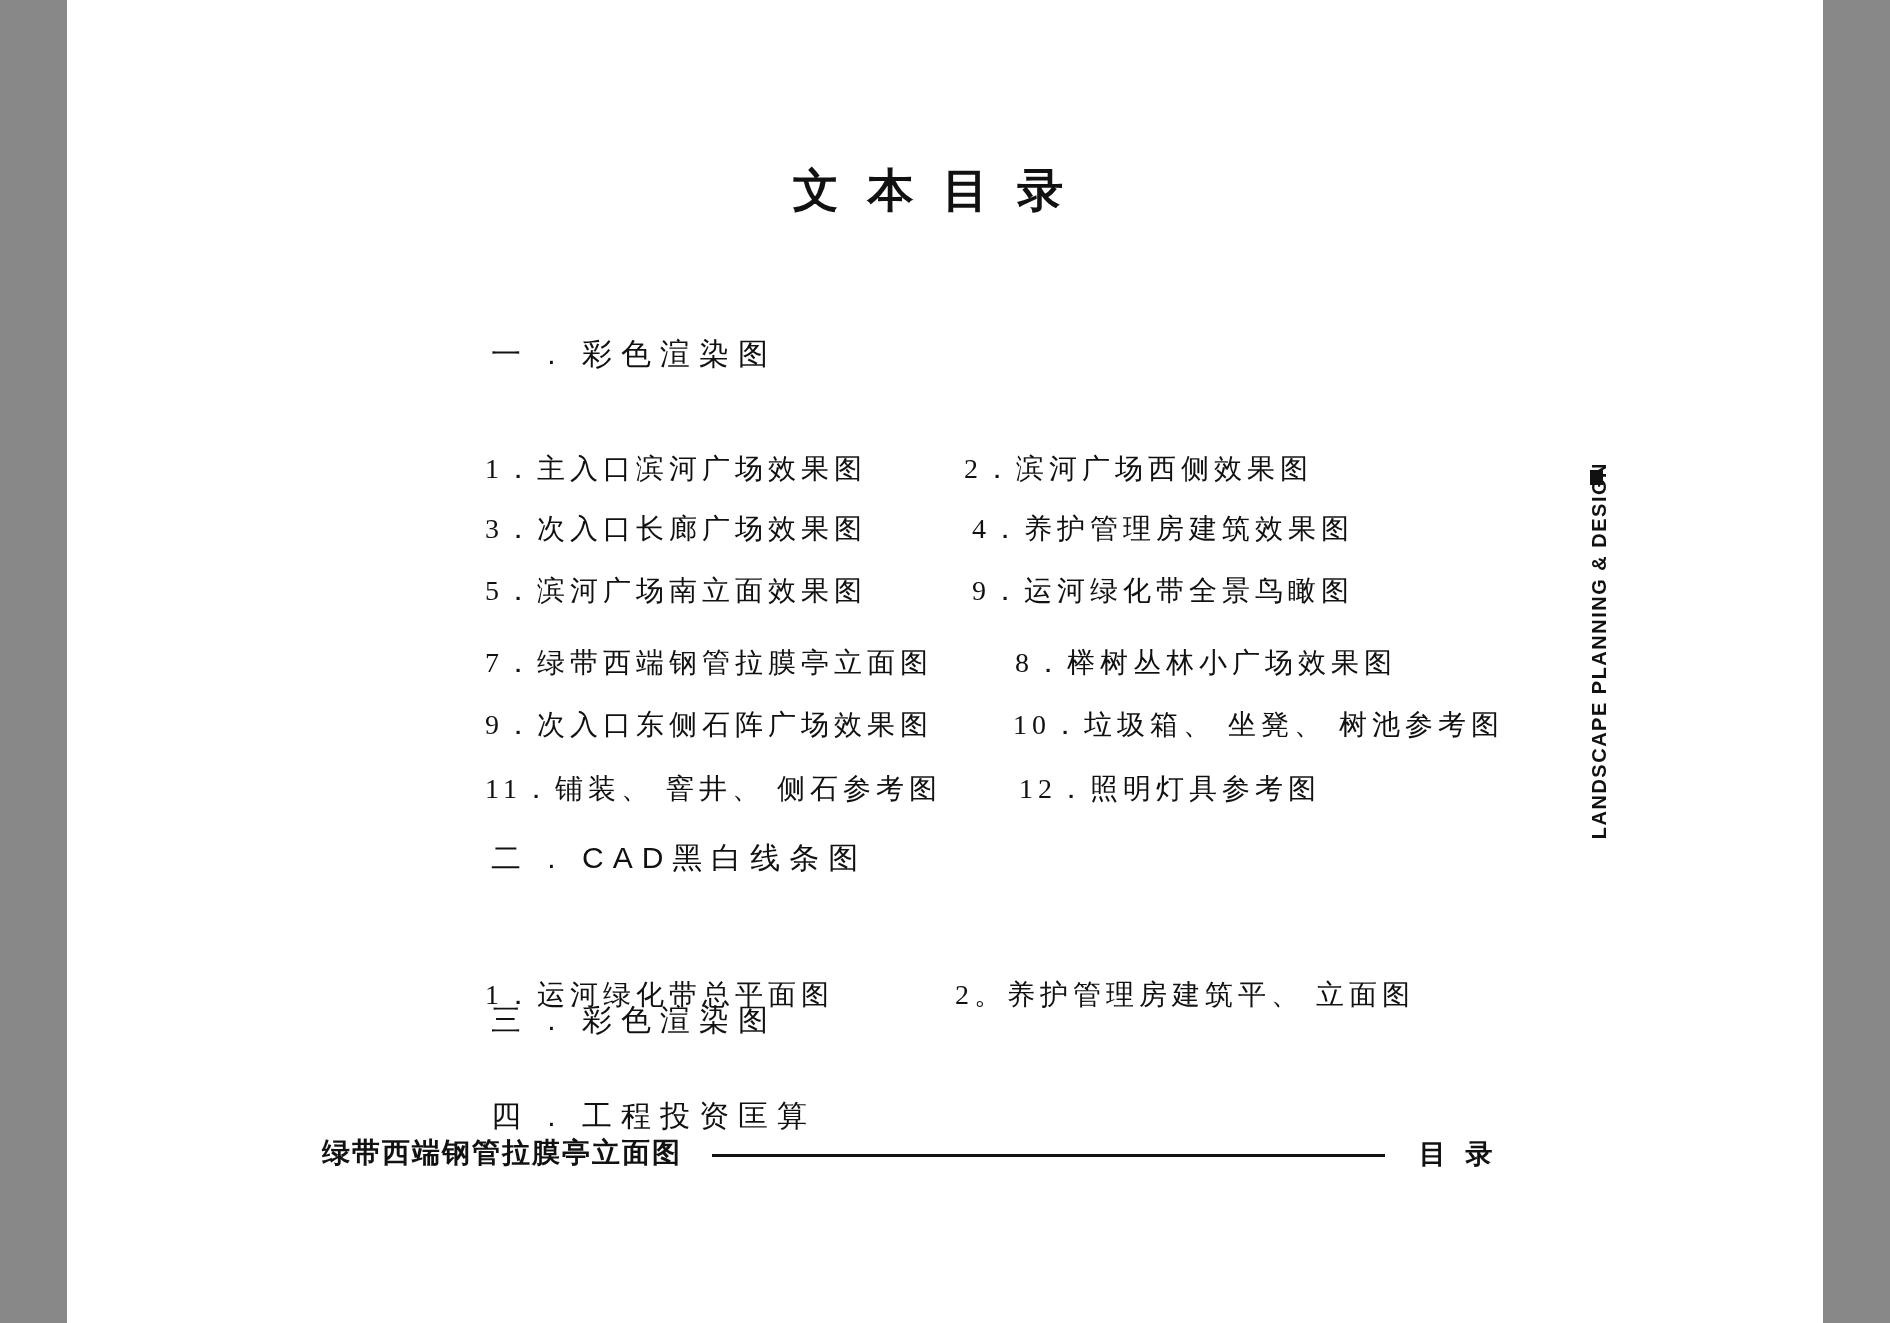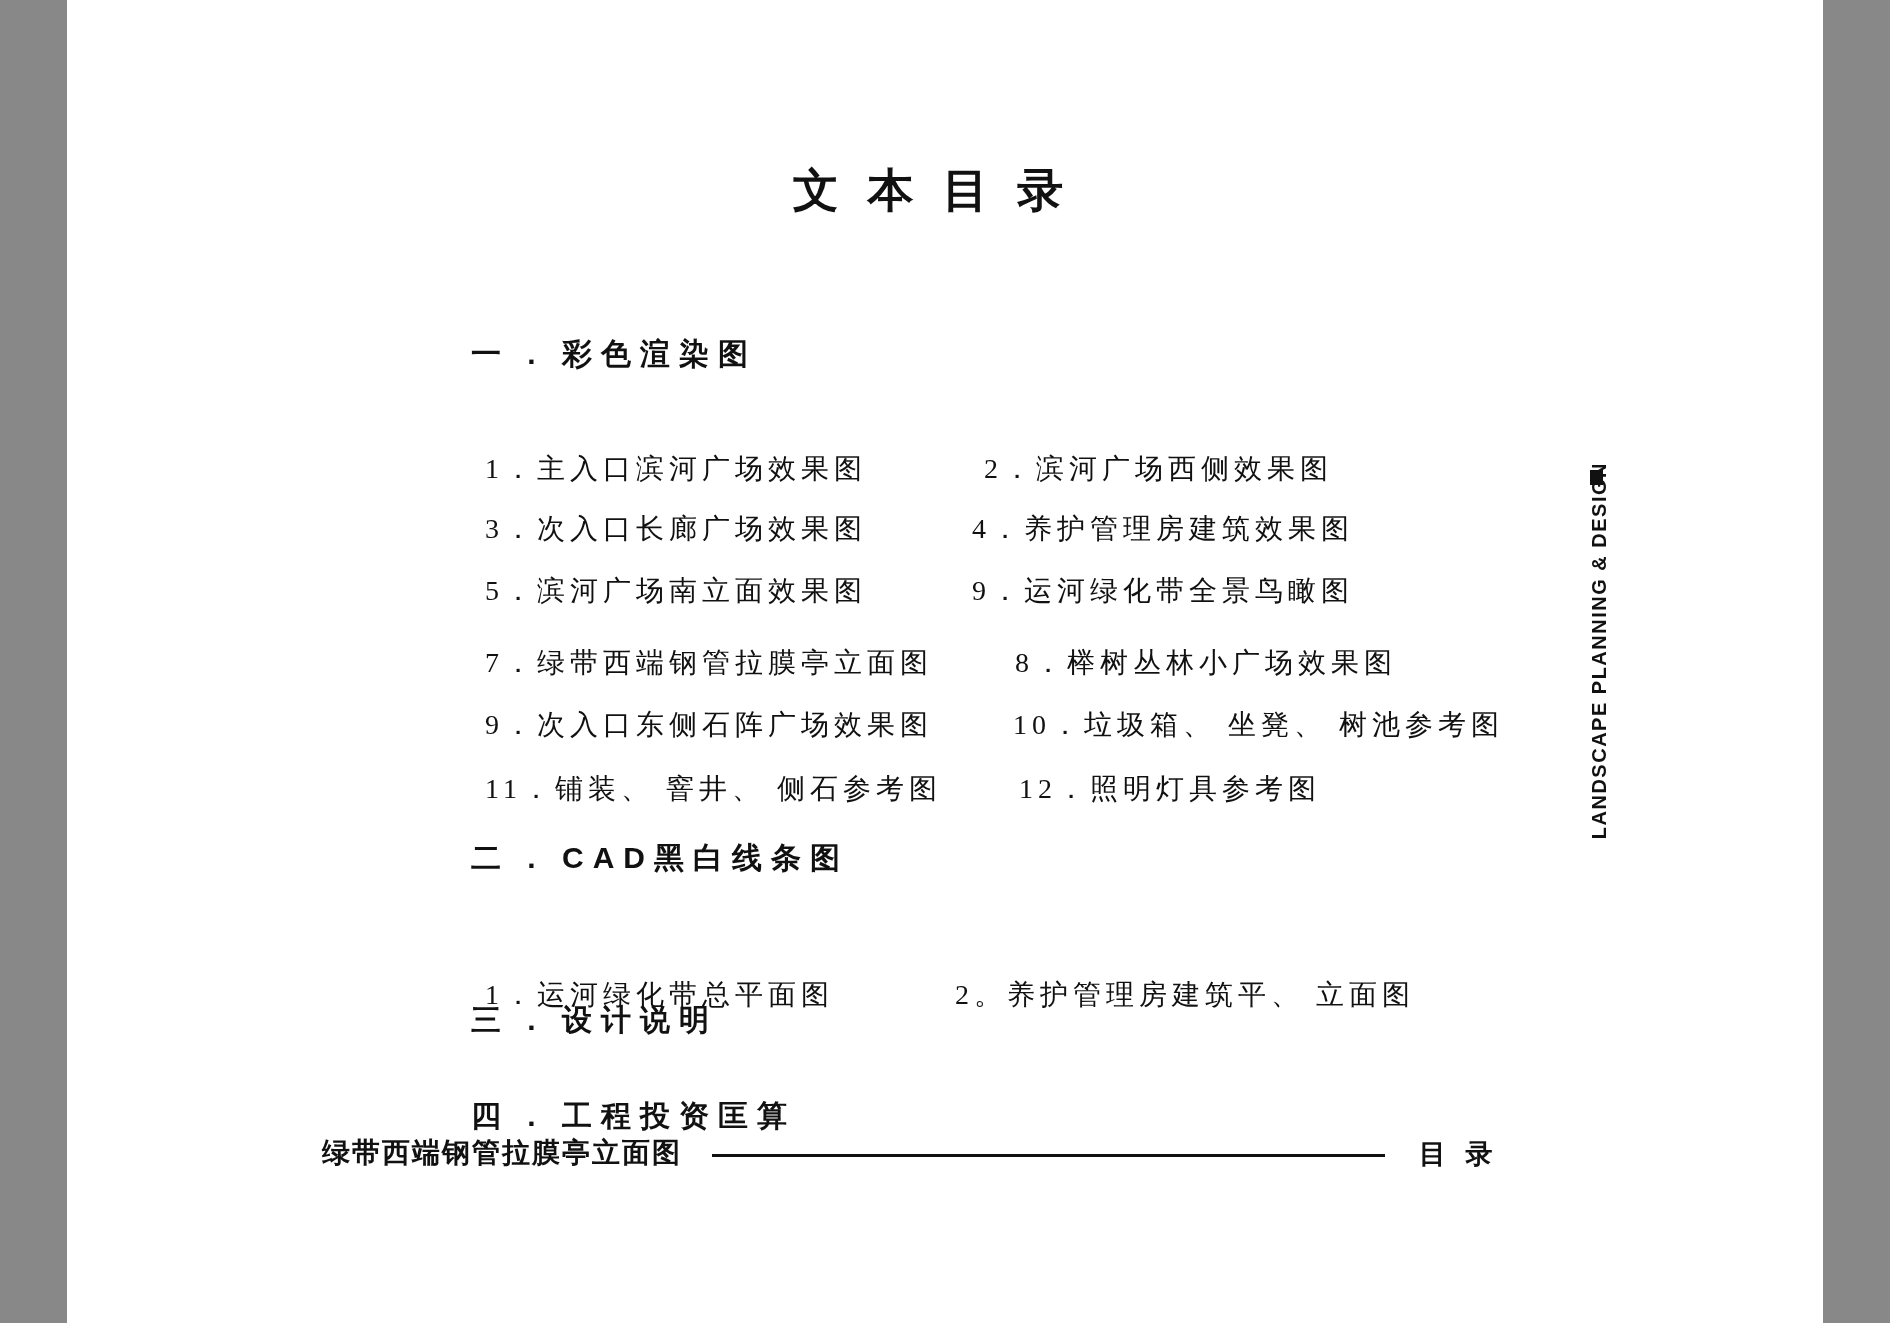--- a/index.html
+++ b/index.html
@@ -11,21 +11,21 @@
     font-family:"Liberation Sans", sans-serif;
     overflow:hidden; margin:0 auto;
   }
   .abs { position:absolute; white-space:nowrap; }
   .page-title {
     top:160px; left:0; width:1730px; text-align:center;
     font-size:46px; font-weight:bold; letter-spacing:8px;
     font-family:"Liberation Sans", sans-serif;
   }
   .sec-heading {
-    left:404px; font-size:30px; font-weight:bold; letter-spacing:9px;
+    left:424px; font-size:30px; font-weight:normal; letter-spacing:9px;
     font-family:"Liberation Sans", sans-serif;
   }
   .toc-row { position:absolute; left:418px; width:1100px; height:36px;margin-top:48px; }
   .toc-item {
     position:absolute; top:0; white-space:nowrap;
     font-family:"Liberation Serif", serif;
     font-size:28px; font-weight:normal; letter-spacing:5px;
   }
   .toc-item.left { left:0; }
   .side-label-box {
@@ -58,21 +58,21 @@
 <body>
 
 <div class="page">
 
   <div class="abs page-title">文 本 目 录</div>
 
   <div class="abs sec-heading" style="top:334px;">一 . 彩色渲染图</div>
 
   <div class="toc-row" style="top:402px;">
     <span class="toc-item left">1．主入口滨河广场效果图</span>
-    <span class="toc-item" style="left:499px;">2．滨河广场西侧效果图</span>
+    <span class="toc-item" style="left:479px;">2．滨河广场西侧效果图</span>
   </div>
   <div class="toc-row" style="top:462px;">
     <span class="toc-item left">3．次入口长廊广场效果图</span>
     <span class="toc-item" style="left:487px;">4．养护管理房建筑效果图</span>
   </div>
   <div class="toc-row" style="top:524px;">
     <span class="toc-item left">5．滨河广场南立面效果图</span>
     <span class="toc-item" style="left:487px;">9．运河绿化带全景鸟瞰图</span>
   </div>
   <div class="toc-row" style="top:596px;">
@@ -88,21 +88,21 @@
     <span class="toc-item" style="left:534px;">12．照明灯具参考图</span>
   </div>
 
   <div class="abs sec-heading" style="top:838px;">二 . CAD黑白线条图</div>
 
   <div class="toc-row" style="top:928px;">
     <span class="toc-item left">1．运河绿化带总平面图</span>
     <span class="toc-item" style="left:470px;text-align:right;">2。养护管理房建筑平、 立面图</span>
   </div>
 
-  <div class="abs sec-heading" style="top:1000px;">三 . 设计说明</div>
+  <div class="abs sec-heading" style="top:1000px;">三 . 彩色渲染图</div>
 
   <div class="abs sec-heading" style="top:1096px;">四 . 工程投资匡算</div>
 
   <div class="abs side-cap"></div>
   <div class="abs side-label-box">
     <span class="side-label">LANDSCAPE  PLANNING &amp; DESIGN</span>
   </div>
 
   <div class="abs corner-bracket"></div>
 

